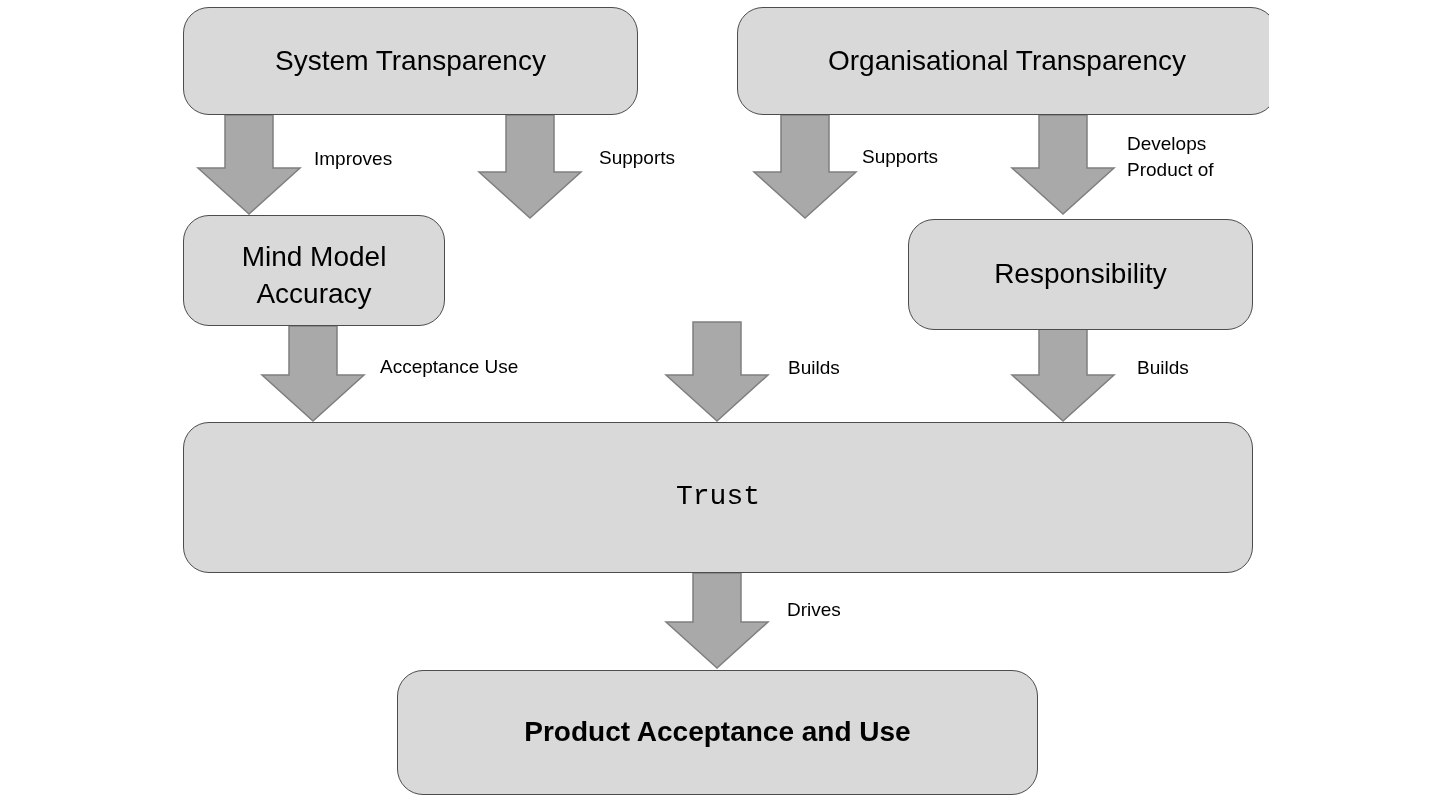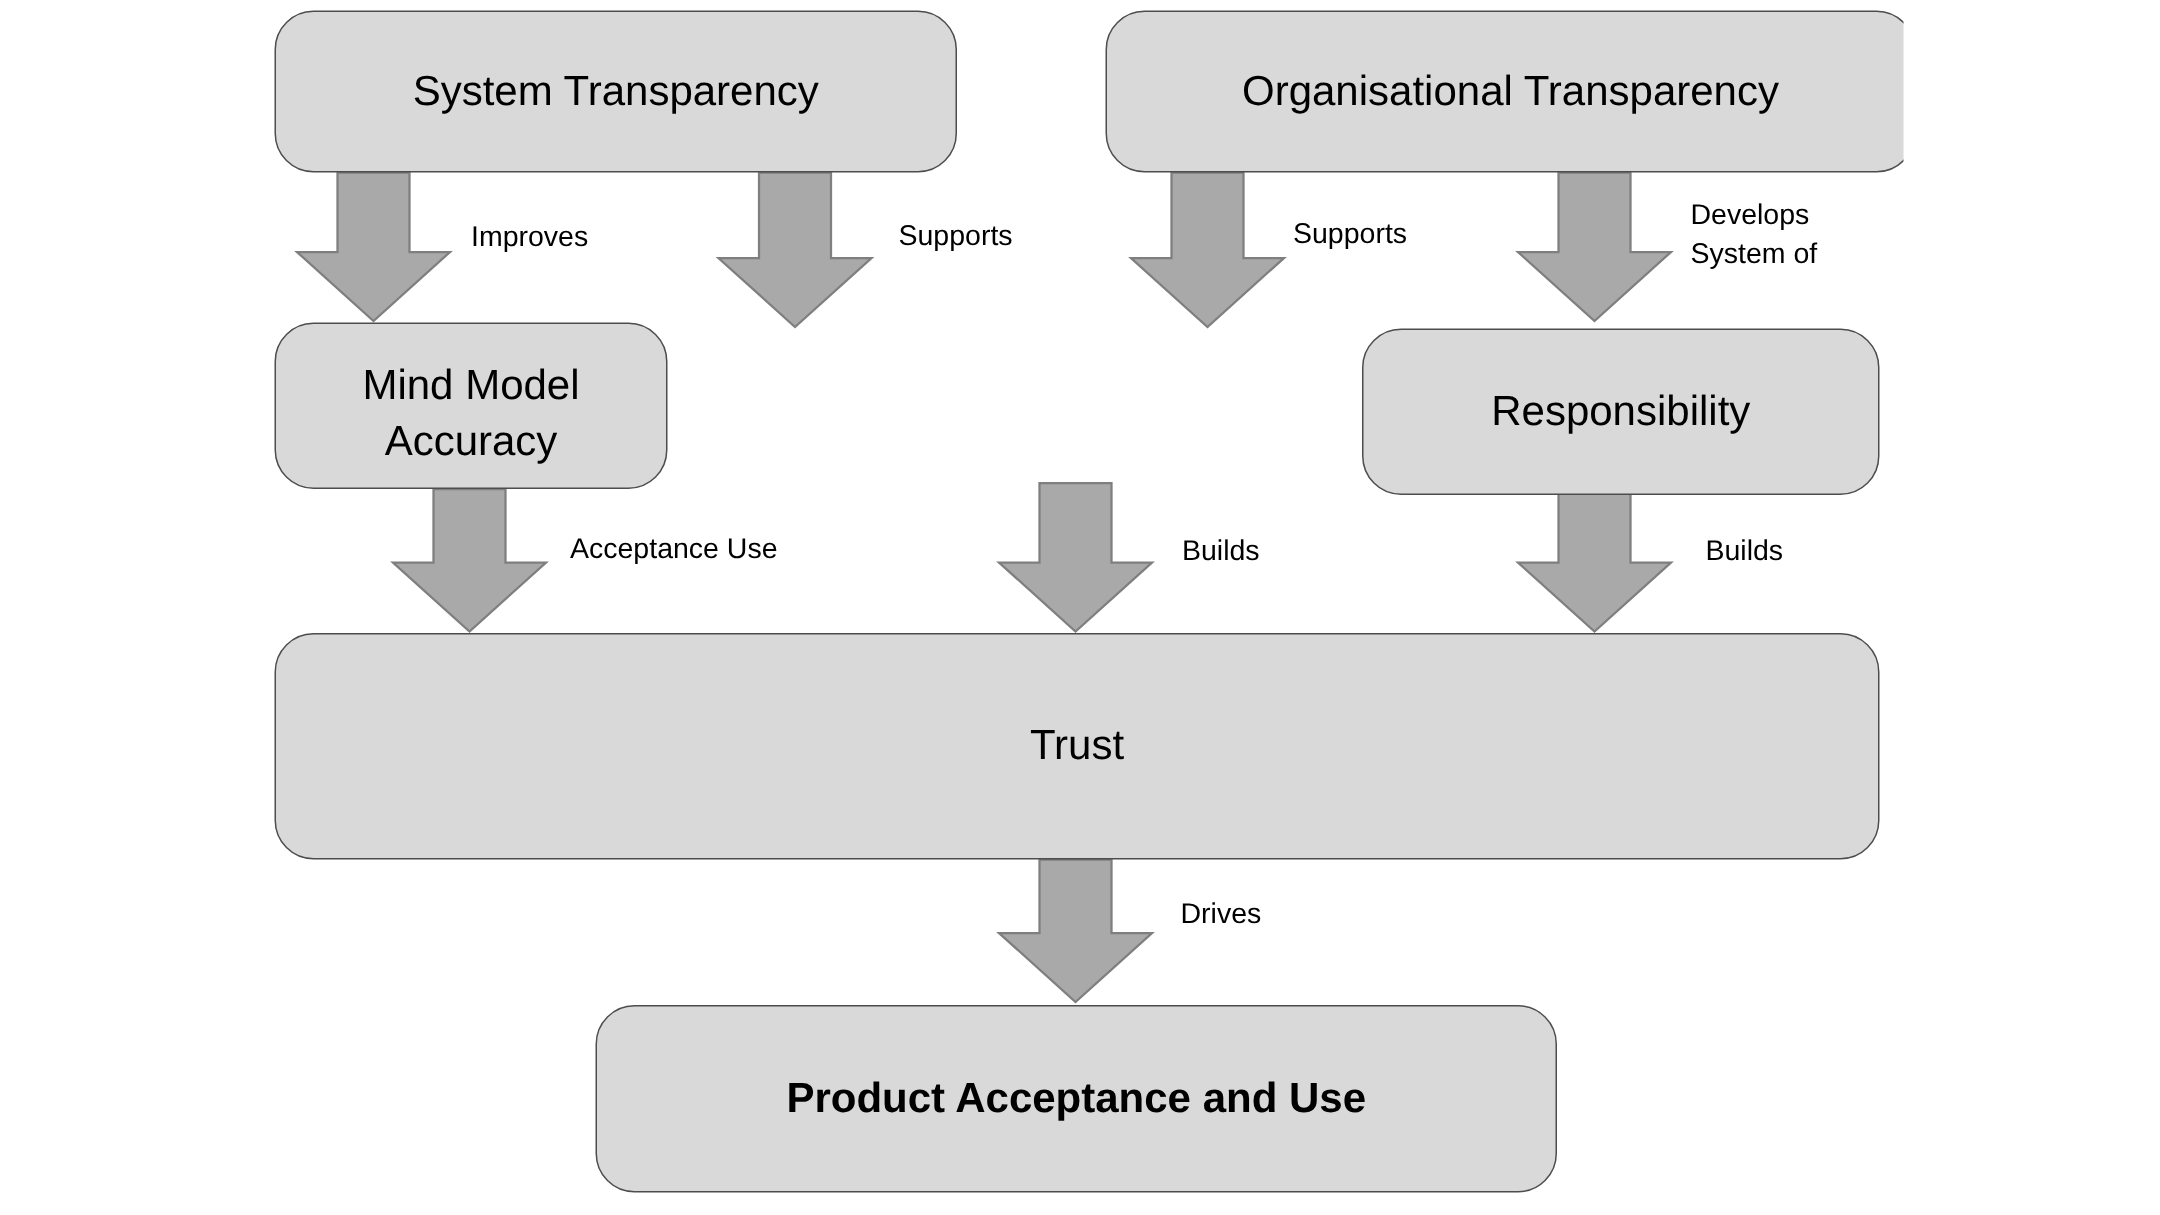--- a/index.html
+++ b/index.html
@@ -28,21 +28,21 @@
     line-height:1.32;
     color:var(--text);
     box-sizing:border-box;
   }
   #node-system{left:183px;top:7px;width:455px;height:108px;}
   #node-org{left:713px;top:7px;width:540px;height:108px;margin-left:24px;}
   #node-mind{left:183px;top:215px;width:262px;height:111px;}
   #node-mind .node-label{max-width:205px;margin-top:11px;}
   #node-acc{left:487px;top:219px;width:370px;height:103px;}
   #node-resp{left:908px;top:219px;width:345px;height:111px;}
-  #node-trust{left:183px;top:422px;width:1070px;height:151px;}
+  #node-trust{left:183px;top:422px;width:1070px;height:151px;font-family:Liberation Mono, monospace;}
   #node-product{left:397px;top:670px;width:641px;height:125px;font-weight:bold;}
 
   .edge-label{
     position:absolute;
     font-size:19px;
     line-height:26px;
     color:var(--text);
     transform:translateY(-50%);
     white-space:nowrap;
   }
@@ -92,19 +92,19 @@
     <span class="node-label">Trust</span>
   </div>
 
   <div class="node" id="node-product">
     <span class="node-label">Product Acceptance and Use</span>
   </div>
 
   <div class="edge-label" id="lbl-improves">Improves</div>
   <div class="edge-label" id="lbl-supports1">Supports</div>
   <div class="edge-label" id="lbl-supports2">Supports</div>
-  <div class="edge-label" id="lbl-develops">Develops System of</div>
+  <div class="edge-label" id="lbl-develops">Develops Product of</div>
   <div class="edge-label" id="lbl-appropriate">Acceptance Use</div>
   <div class="edge-label" id="lbl-builds1">Builds</div>
   <div class="edge-label" id="lbl-builds2">Builds</div>
   <div class="edge-label" id="lbl-drives">Drives</div>
 
 </div>
 
 </body></html>

